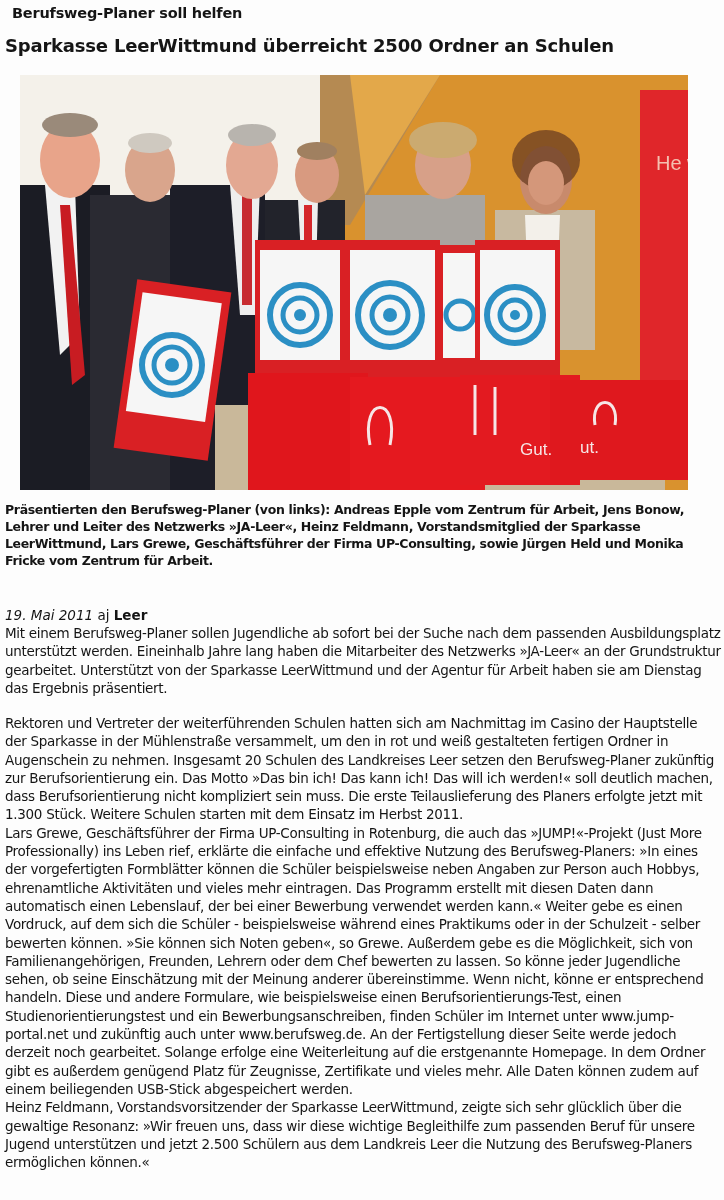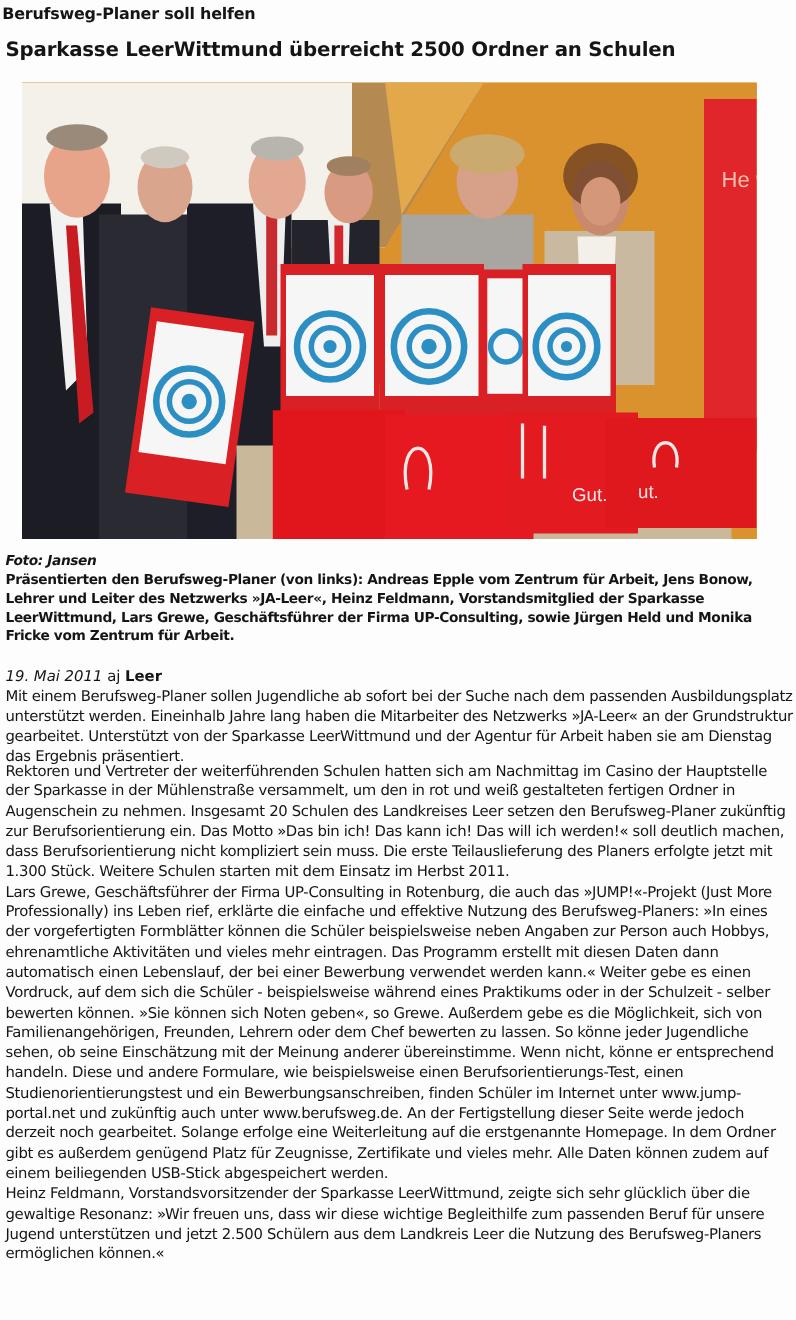--- a/index.html
+++ b/index.html
@@ -3,21 +3,21 @@
 <meta charset="utf-8">
 <style>
   html, body { margin:0; padding:0; }
   body {
     width:724px; height:1200px; overflow:hidden;
     background:#fdfdfd; color:#151515;
     font-family:"DejaVu Sans", sans-serif;
     position:relative;
   }
   .headline {
-    position:absolute; left:2px; top:5px;
+    position:absolute; left:12px; top:5px;
     font-size:14.5px; font-weight:bold; letter-spacing:-0.2px;
   }
   .subheadline {
     position:absolute; left:5px; top:35px;
     font-size:18px; font-weight:bold; letter-spacing:-0.2px;
   }
   .photo {
     position:absolute; left:20px; top:75px; width:668px; height:415px;
     overflow:hidden; background:#d88d2c;
   }
@@ -32,21 +32,21 @@
     font-size:13.5px; line-height:18px;text-align:center;
   }
   .dateline .date { font-style:italic; }
   .dateline .place { font-weight:bold; }
   .para {
     position:absolute; left:5px; width:716px;
     font-size:13.5px; line-height:18.3px; letter-spacing:-0.3px;
     margin:0;
   }
   .p1 { top:624px; }
-  .p2 { top:692px; }
+  .p2 { top:714px; }
 </style>
 </head>
 <body>
 
 <div>
   <div class="headline">Berufsweg-Planer soll helfen</div>
   <div class="subheadline">Sparkasse LeerWittmund überreicht 2500 Ordner an Schulen</div>
 
   <div class="photo">
     <svg width="668" height="415" viewBox="0 0 668 415" xmlns="http://www.w3.org/2000/svg">
@@ -129,21 +129,20 @@
       <rect x="530" y="305" width="138" height="100" fill="#df181e"></rect>
       <path d="M350,370 C340,320 380,320 370,370" fill="none" stroke="#f6e6e6" stroke-width="3"></path>
       <path d="M455,360 L455,310 M475,360 L475,312" fill="none" stroke="#f6e6e6" stroke-width="3"></path>
       <path d="M575,350 C570,320 600,320 595,350" fill="none" stroke="#f6e6e6" stroke-width="3"></path>
       <text x="500" y="380" font-family="Liberation Sans, sans-serif" font-size="17" fill="#f6e6e6">Gut.</text>
       <text x="560" y="378" font-family="Liberation Sans, sans-serif" font-size="17" fill="#f6e6e6">ut.</text>
     </svg>
   </div>
 
   <div class="caption">
-    <span class="credit">Foto: Jansen</span>
     <span>Präsentierten den Berufsweg-Planer (von links): Andreas Epple vom Zentrum für Arbeit, Jens Bonow, Lehrer und Leiter des Netzwerks »JA-Leer«, Heinz Feldmann, Vorstandsmitglied der Sparkasse LeerWittmund, Lars Grewe, Geschäftsführer der Firma UP-Consulting, sowie Jürgen Held und Monika Fricke vom Zentrum für Arbeit.</span>
   </div>
 
   <div class="dateline">
     <span class="date">19. Mai 2011</span>
     <span>aj</span>
     <span class="place">Leer</span>
   </div>
 
   <p class="para p1">Mit einem Berufsweg-Planer sollen Jugendliche ab sofort bei der Suche nach dem passenden Ausbildungsplatz unterstützt werden. Eineinhalb Jahre lang haben die Mitarbeiter des Netzwerks »JA-Leer« an der Grundstruktur gearbeitet. Unterstützt von der Sparkasse LeerWittmund und der Agentur für Arbeit haben sie am Dienstag das Ergebnis präsentiert.</p>

